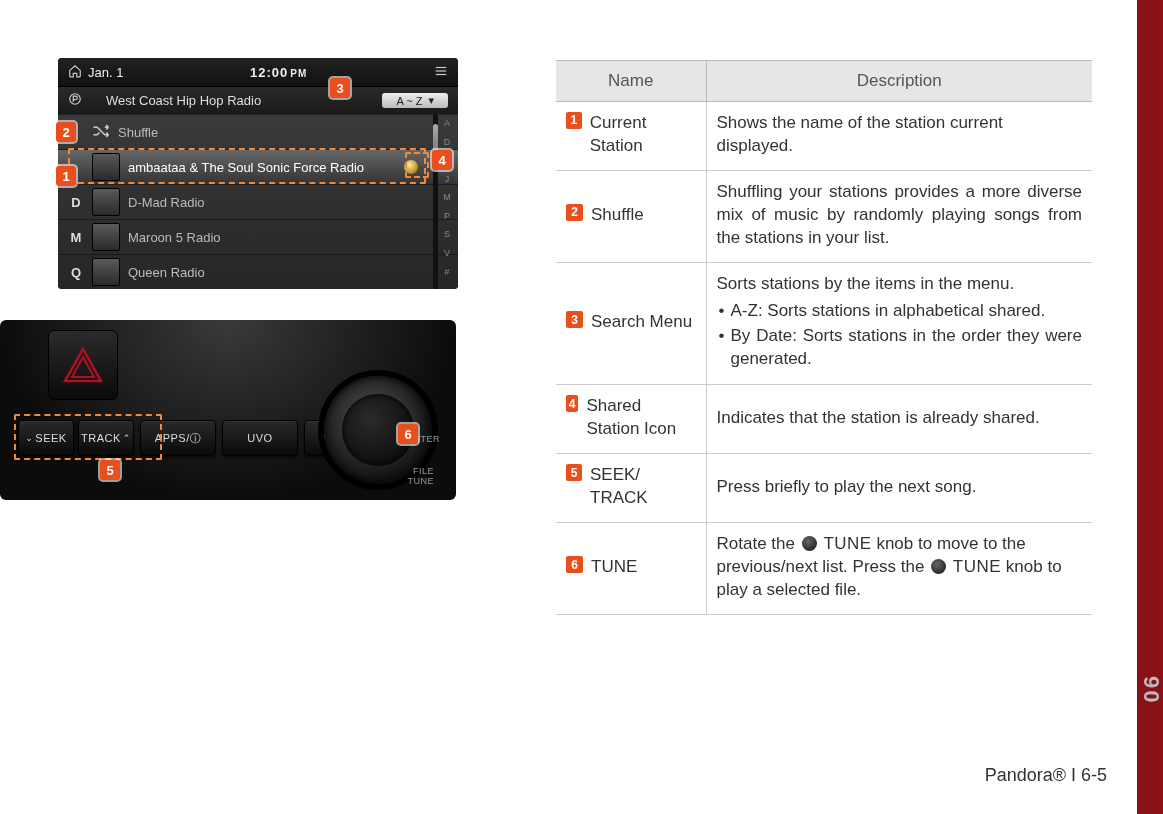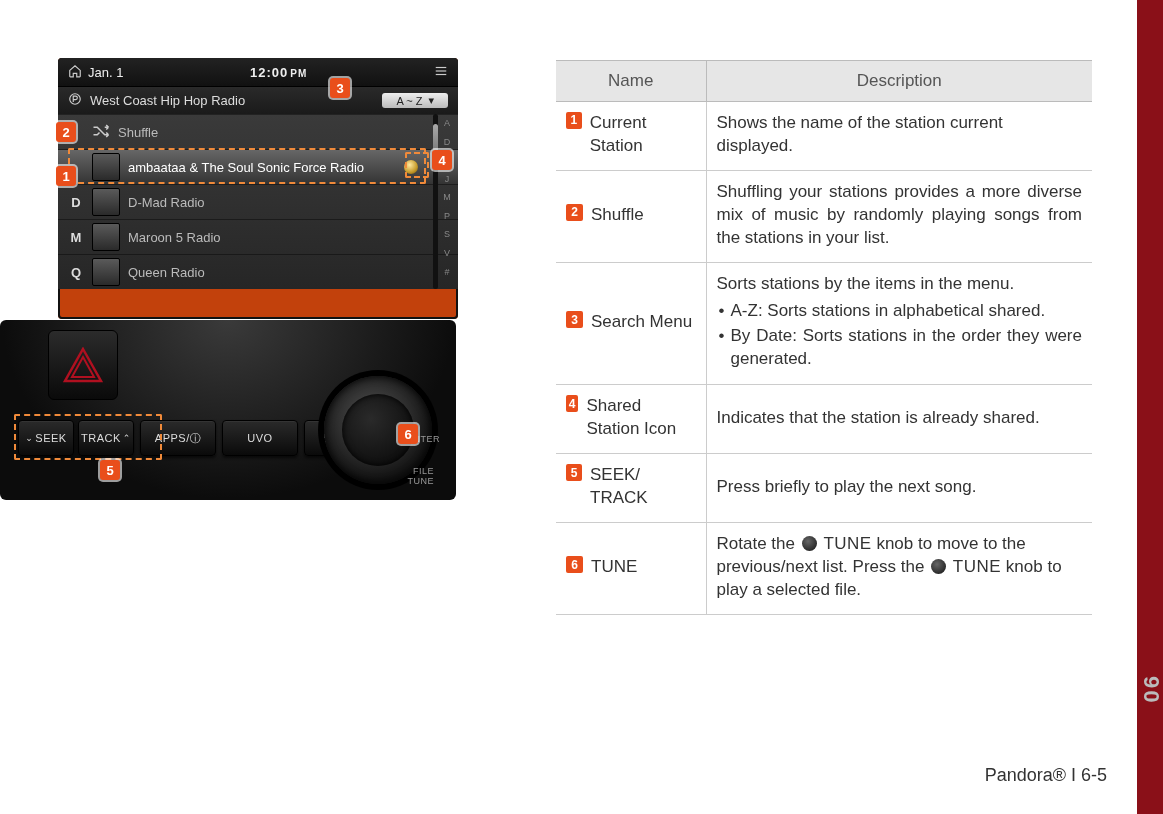--- a/index.html
+++ b/index.html
@@ -3,24 +3,24 @@
 <meta charset="utf-8">
 <style>
   * { box-sizing: border-box; margin: 0; padding: 0; }
   html, body { width: 1163px; height: 814px; font-family: Arial, Helvetica, sans-serif; background: #fff; color: #222; }
   .page { position: relative; width: 1163px; height: 814px; }
   .red-strip { position: absolute; right: 0; top: 0; width: 26px; height: 814px; background: #8a1018; }
   .section-tab { position: absolute; bottom: 140px; right: -2px; transform: rotate(-90deg); transform-origin: right bottom; font-size: 22px; color: #bbb; font-weight: 600; letter-spacing: 2px; }
   .footer { position: absolute; bottom: 28px; right: 56px; font-size: 18px; color: #333; }
 
   
-  .shot { position: absolute; left: 58px; top: 58px; width: 400px; height: 261px; background: #c2410c; border-radius: 4px; box-shadow: 0 0 0 2px #111 inset; overflow: hidden; }
+  .shot { position: absolute; left: 58px; top: 58px; width: 400px; height: 231px; background: #fca5a5; border-radius: 4px; box-shadow: 0 0 0 2px #111 inset; overflow: hidden; }
   .shot-bar { height: 28px; background: linear-gradient(#222,#111); display: flex; align-items: center; padding: 0 10px; color: #eee; font-size: 13px; gap: 6px; }
   .shot-bar .clock { margin: 0 auto; letter-spacing: 1px; font-weight: 600; text-align: center; }
-  .station-row { height: 28px; background: linear-gradient(#2a2a2a,#1a1a1a); display: flex; align-items: center; padding: 0 10px; color: #ddd; font-size: 13px; gap: 8px; border-top: 1px solid #000; }
+  .station-row { height: 28px; background: linear-gradient(#2a2a2a,#1a1a1a); display: flex; align-items: center; padding: 0 10px; color: #ddd; font-size: 13px; gap: 24px; border-top: 1px solid #000; }
   .sort-pill { margin-left: auto; background: linear-gradient(#eee,#bbb); color: #222; font-size: 11px; padding: 1px 14px; border-radius: 3px; display: flex; align-items: center; gap: 6px; }
   .list { position: relative; height: calc(231px - 56px); background: linear-gradient(#3a3a3a,#262626); }
   .list-row { display: flex; align-items: center; height: 35px; padding: 0 40px 0 10px; color: #bbb; font-size: 13px; gap: 8px; border-top: 1px solid rgba(0,0,0,.4); }
   .list-row .letter { width: 16px; text-align: center; color: #ddd; font-weight: 600; }
   .list-row .thumb { width: 28px; height: 28px; background: linear-gradient(#5a5a5a,#2a2a2a); border: 1px solid #000; border-radius: 2px; }
   .list-row.sel { background: linear-gradient(#666,#333); color: #fff; }
   .shared-dot { width: 14px; height: 14px; border-radius: 50%; background: radial-gradient(circle at 40% 35%, #ffe9a0, #c59a2a 60%, #6b4d00); margin-left: auto; }
   .alpha-strip { position: absolute; right: 2px; top: 4px; bottom: 4px; width: 18px; display: flex; flex-direction: column; justify-content: space-between; color: #888; font-size: 9px; text-align: center; }
   .alpha-strip span { flex: 1; }
   .scrollbar { position: absolute; right: 20px; top: 0; bottom: 0; width: 5px; background: #111; border-radius: 3px; }

